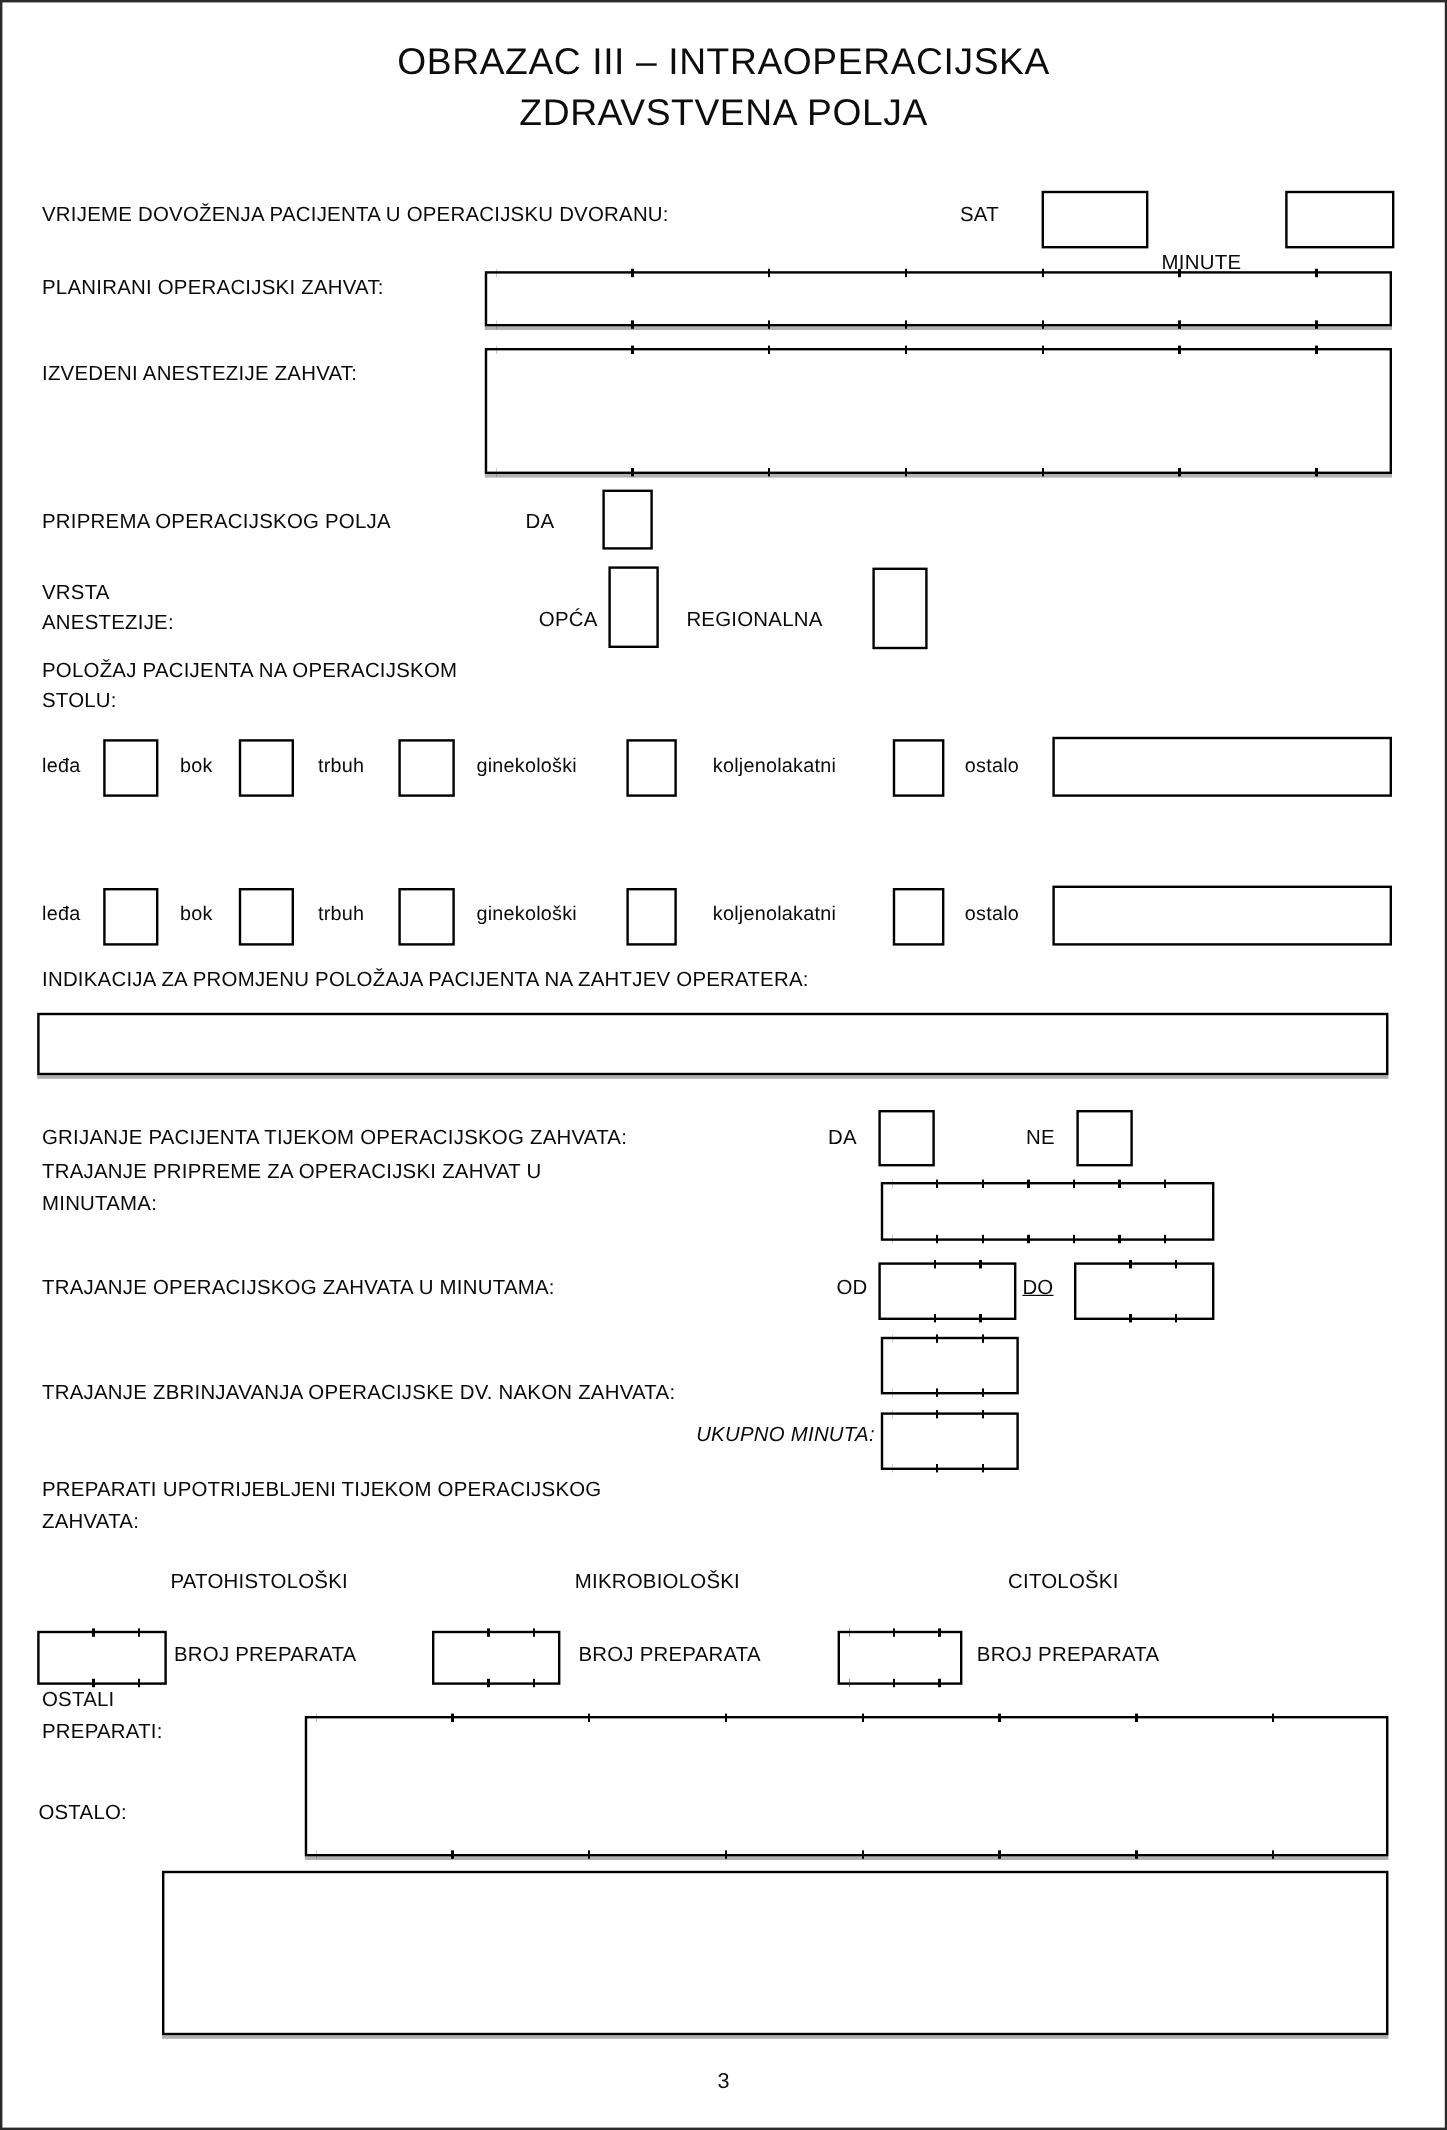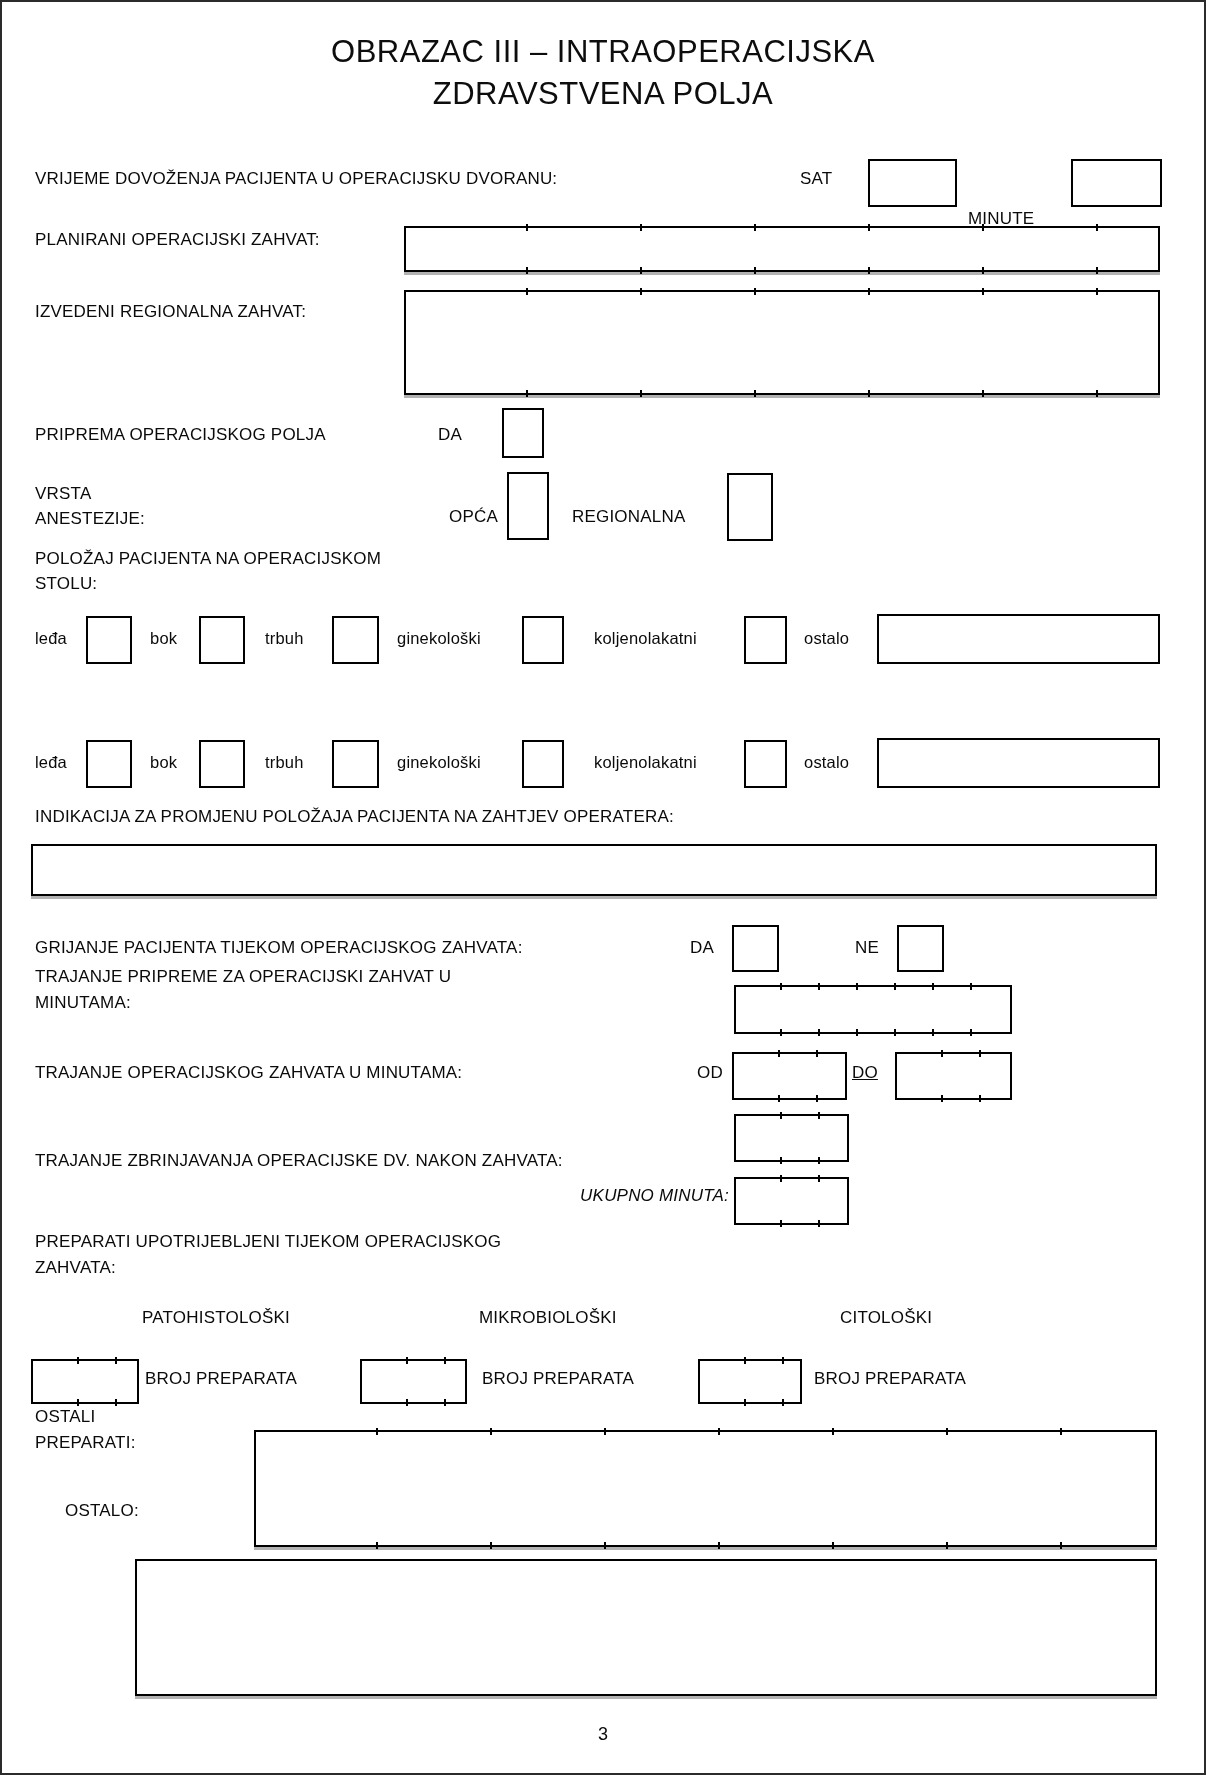--- a/index.html
+++ b/index.html
@@ -64,21 +64,21 @@
 
   <div class="lbl" style="left:33px;top:168px;">VRIJEME DOVOŽENJA PACIJENTA U OPERACIJSKU DVORANU:</div>
   <div class="lbl" style="left:798px;top:168px;">SAT</div>
   <div class="box" style="left:866px;top:157px;width:89px;height:48px;"></div>
   <div class="lbl" style="left:966px;top:168px;margin-top:40px;">MINUTE</div>
   <div class="box" style="left:1069px;top:157px;width:91px;height:48px;"></div>
 
   <div class="lbl" style="left:33px;top:229px;">PLANIRANI OPERACIJSKI ZAHVAT:</div>
   <div class="box ticks-lg shadow" style="left:402px;top:224px;width:756px;height:46px;"></div>
 
-  <div class="lbl" style="left:33px;top:301px;">IZVEDENI REGIONALNA ZAHVAT:</div>
+  <div class="lbl" style="left:33px;top:301px;">IZVEDENI ANESTEZIJE ZAHVAT:</div>
   <div class="box ticks-lg shadow" style="left:402px;top:288px;width:756px;height:105px;"></div>
 
   <div class="lbl" style="left:33px;top:424px;">PRIPREMA OPERACIJSKOG POLJA</div>
   <div class="lbl" style="left:436px;top:424px;">DA</div>
   <div class="box" style="left:500px;top:406px;width:42px;height:50px;"></div>
 
   <div class="lbl" style="left:33px;top:483px;">VRSTA</div>
   <div class="lbl" style="left:33px;top:508px;">ANESTEZIJE:</div>
   <div class="lbl" style="left:447px;top:506px;">OPĆA</div>
   <div class="box" style="left:505px;top:470px;width:42px;height:68px;"></div>
@@ -151,18 +151,18 @@
   <div class="lbl" style="left:143px;top:1368px;">BROJ PREPARATA</div>
   <div class="box ticks-sm" style="left:358px;top:1357px;width:107px;height:45px;"></div>
   <div class="lbl" style="left:480px;top:1368px;">BROJ PREPARATA</div>
   <div class="box ticks-sm" style="left:696px;top:1357px;width:104px;height:45px;"></div>
   <div class="lbl" style="left:812px;top:1368px;">BROJ PREPARATA</div>
 
   <div class="lbl" style="left:33px;top:1406px;">OSTALI</div>
   <div class="lbl" style="left:33px;top:1432px;">PREPARATI:</div>
   <div class="box ticks-lg shadow" style="left:252px;top:1428px;width:903px;height:117px;"></div>
 
-  <div class="lbl" style="left:30px;top:1500px;margin-left:33px;">OSTALO:</div>
+  <div class="lbl" style="left:30px;top:1500px;">OSTALO:</div>
   <div class="box shadow" style="left:133px;top:1557px;width:1022px;height:137px;"></div>
 
   <div class="pageno" style="top:1722px;">3</div>
 
 </div>
 
 </body></html>

